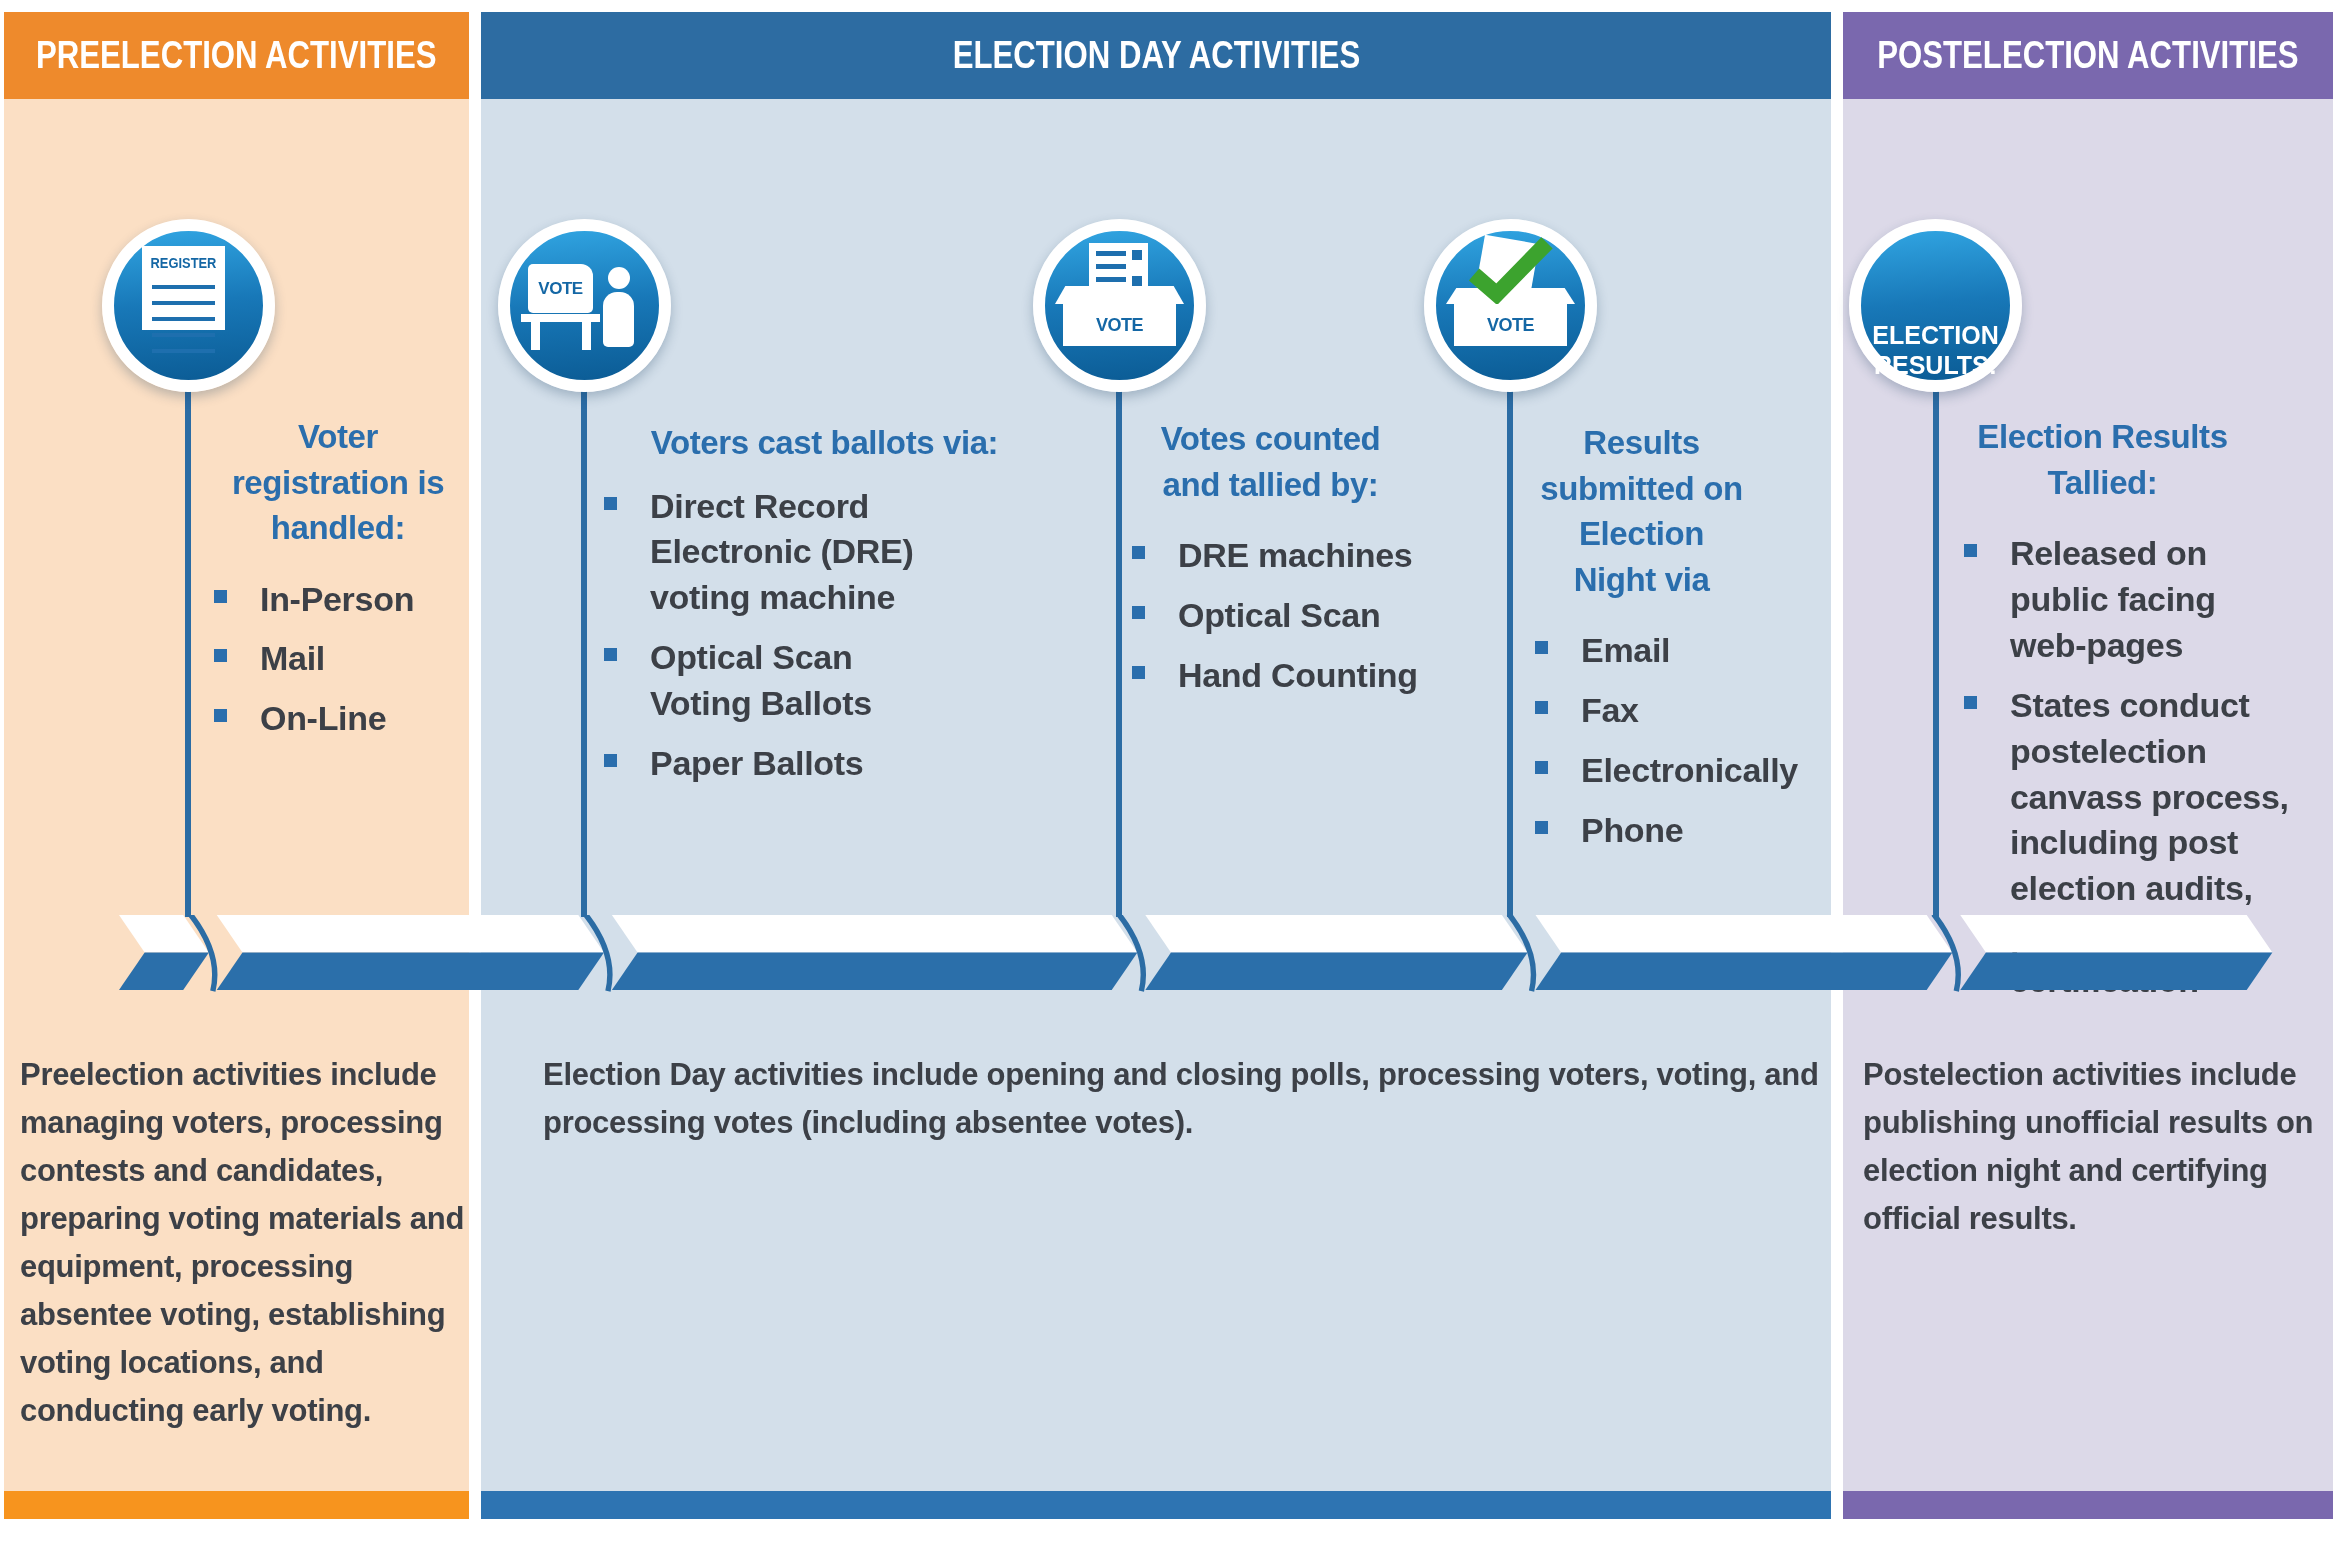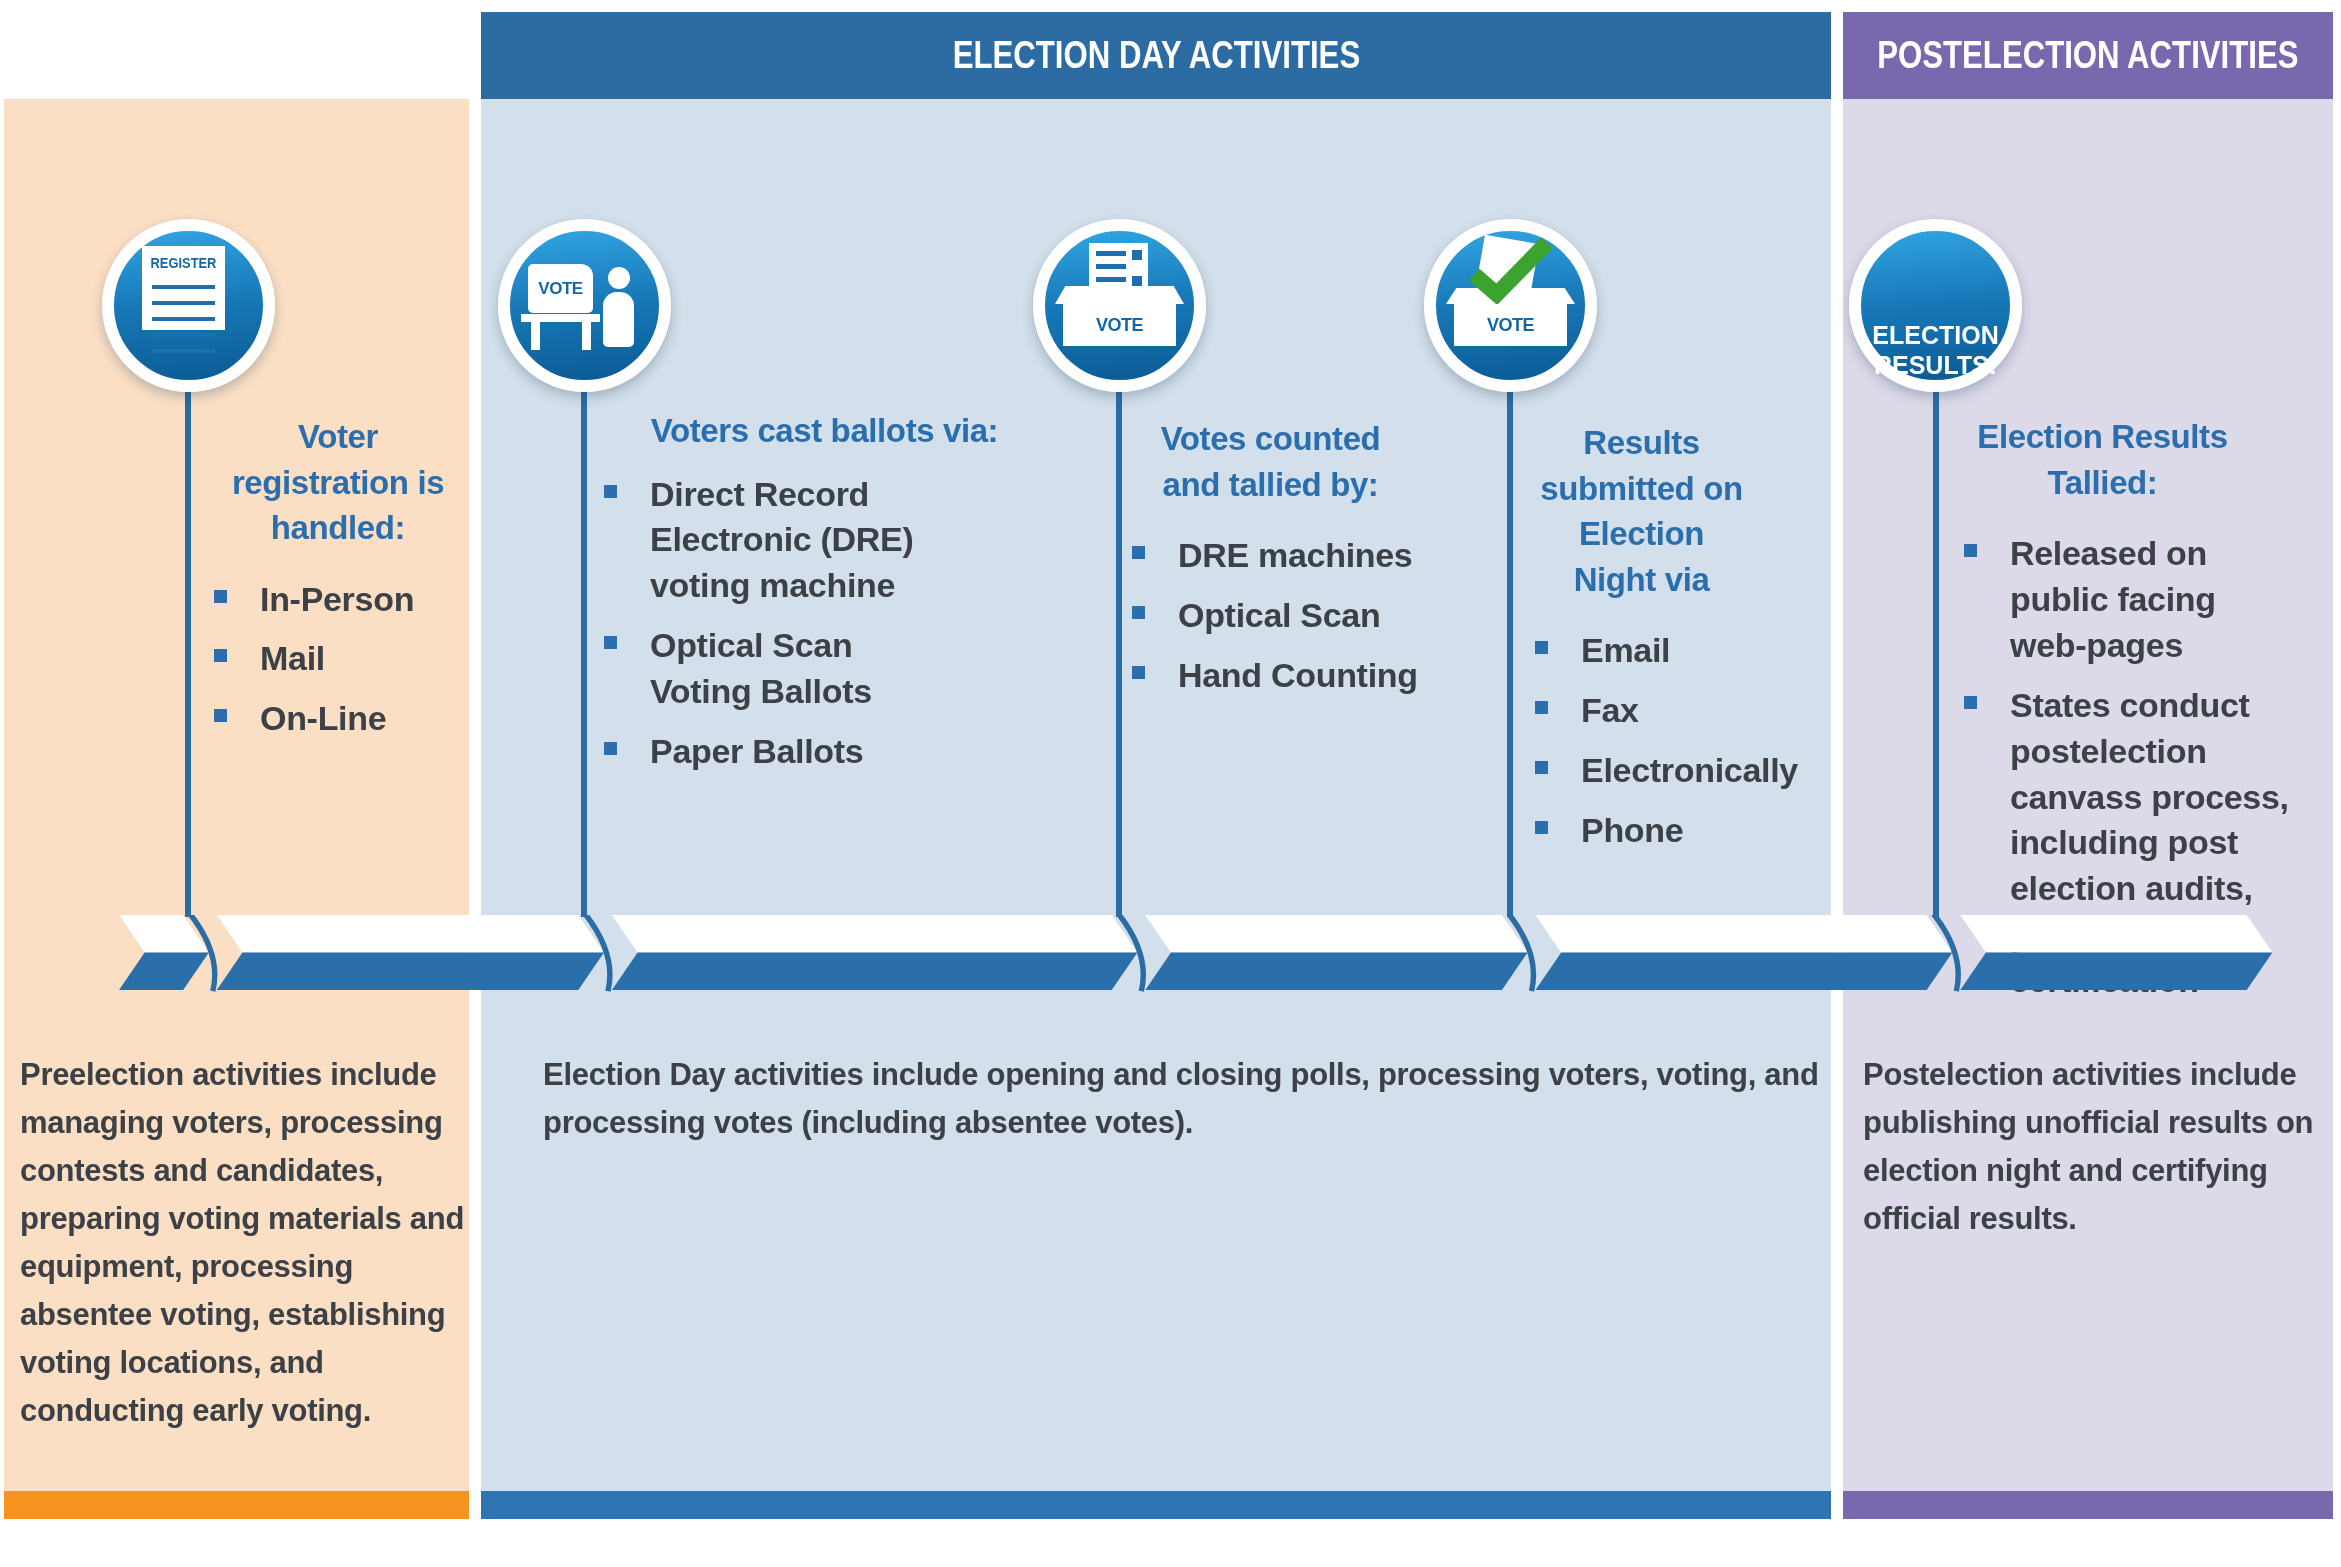--- a/index.html
+++ b/index.html
@@ -73,20 +73,23 @@
 </style>
 </head>
 <body>
 
 <div id="canvas">
 
   <div id="col1-body" class="col-body"></div>
   <div id="col2-body" class="col-body"></div>
   <div id="col3-body" class="col-body"></div>
 
+  <div id="col1-header" class="col-header">
+    <span class="htext">PREELECTION ACTIVITIES</span>
+  </div>
   <div id="col2-header" class="col-header">
     <span class="htext">ELECTION DAY ACTIVITIES</span>
   </div>
   <div id="col3-header" class="col-header">
     <span class="htext">POSTELECTION ACTIVITIES</span>
   </div>
 
   <div id="col1-footer" class="col-footer"></div>
   <div id="col2-footer" class="col-footer"></div>
   <div id="col3-footer" class="col-footer"></div>
@@ -161,21 +164,21 @@
           <span class="sq"></span>
           <span class="itx">Mail</span>
         </li>
       <li>
           <span class="sq"></span>
           <span class="itx">On-Line</span>
         </li>
     </ul>
   </div>
 
-  <div class="group" style="left:604px;top:408px;width:421px">
+  <div class="group" style="left:604px;top:420px;width:421px">
     <div class="g-heading" style="width:441px">Voters cast ballots via:</div>
     <ul class="g-items tight">
       <li>
           <span class="sq"></span>
           <span class="itx" style="width:370px">Direct Record Electronic (DRE) voting machine</span>
         </li>
       <li>
           <span class="sq"></span>
           <span class="itx" style="width:307px">Optical Scan Voting Ballots</span>
         </li>

